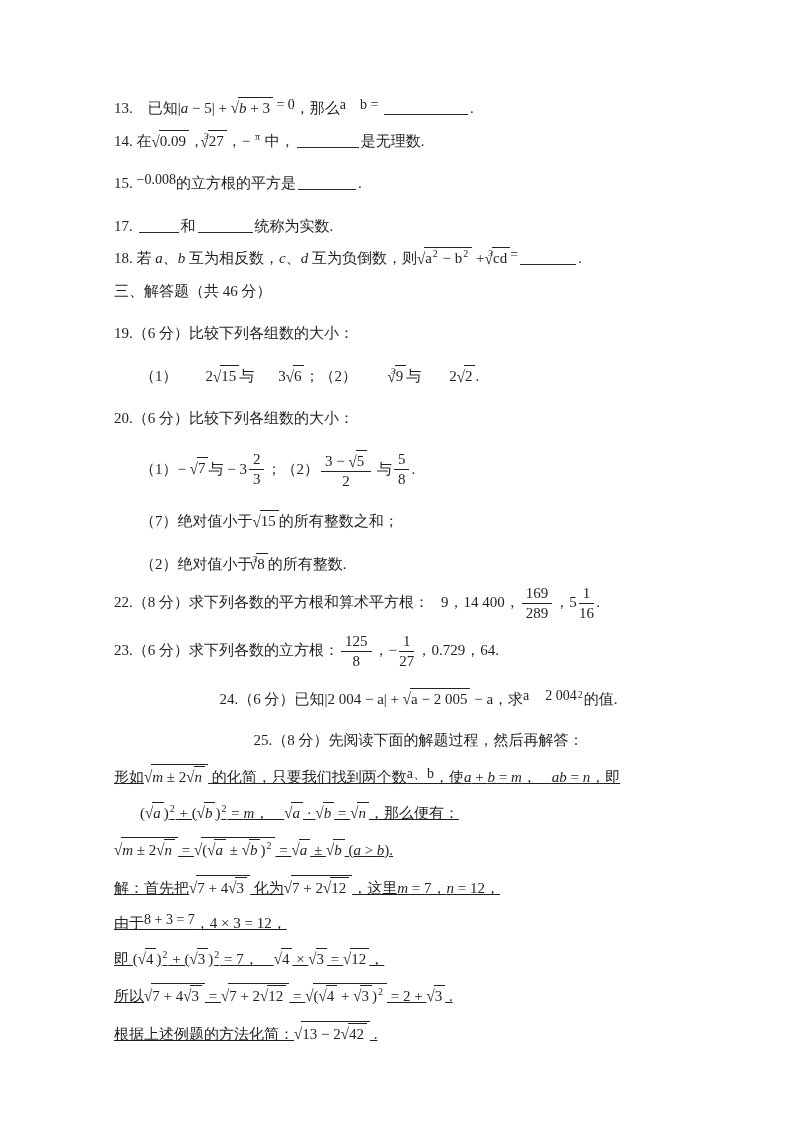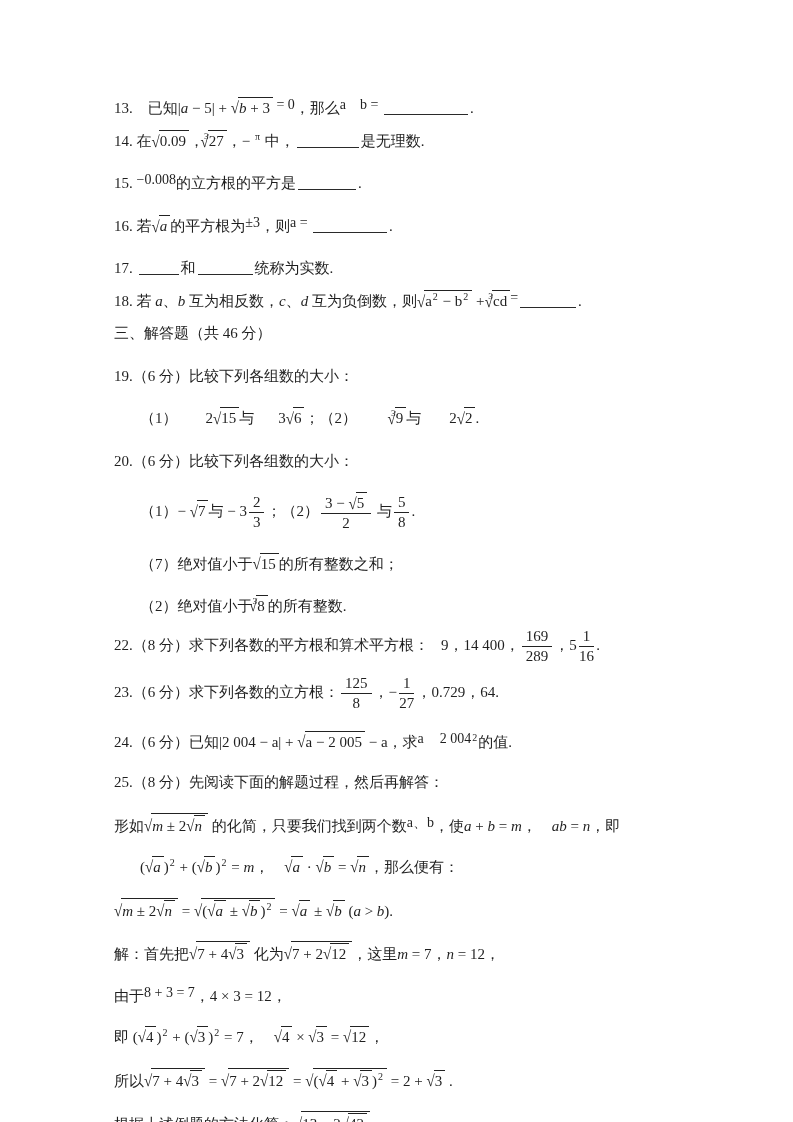--- a/index.html
+++ b/index.html
@@ -7,22 +7,22 @@
     width:793px;height:1122px;overflow:hidden;
     background:#ffffff;color:#1f1f1f;
     font-family:"Liberation Serif","DejaVu Serif",serif;
   }
   .page{padding:97px 70px 0 114px;font-size:15px;line-height:1.5;}
   .ln{white-space:nowrap;}
   .ind{padding-left:26px;}
   .gap-0{margin-top:0;}
   .gap-s{margin-top:20px;}
   .gap-m{margin-top:10px;}
-  .gap-l{margin-top:18px;}
-  .gap-xl{margin-top:19px;}
+  .gap-l{margin-top:18px;text-align:center;}
+  .gap-xl{margin-top:13px;text-decoration:underline;}
   .tx{}
   .it{font-style:italic;}
   .rz{position:relative;top:-4px;font-size:14px;}
   .sup{font-size:10px;position:relative;top:-6px;line-height:0;margin:0 1px;}
   .bl{display:inline-block;border-bottom:1px solid #2a2a2a;height:14px;margin:0 2px -2px 2px;}
   .spc{display:inline-block;}
   .sq{display:inline-block;white-space:nowrap;line-height:1.2;}
   .rs{display:inline-block;transform:scaleY(1.1);margin-right:-1px;}
   .rd{display:inline-block;border-top:1.2px solid #222;padding:1px 3px 0 1px;line-height:1.2;}
   .ri{font-size:9px;position:relative;top:-7px;margin-right:-8px;display:inline-block;z-index:2;}
@@ -31,21 +31,20 @@
   .fr .den{display:block;padding-top:1px;}
 </style>
 </head>
 <body style="background: rgb(255, 255, 255); color: rgb(31, 31, 31);">
 
 <div class="page">
   <div>
       <div class="ln gap-0"><span class="tx">13.　已知|</span><span class="it">a</span><span class="tx"> − 5| + </span><span class="sq"><span class="rs">√</span><span class="rd"><span class="it">b</span><span class="tx"> + 3</span></span></span><span class="rz"> = 0</span><span class="tx">，那么</span><span class="rz">a　b = </span><span class="bl" style="width: 84px;"></span><span class="tx">.</span></div>
       <div class="ln gap-m"><span class="tx">14. 在</span><span class="sq"><span class="rs">√</span><span class="rd"><span class="tx">0.09</span></span></span><span class="tx">，</span><span class="sq"><span class="ri">3</span><span class="rs">√</span><span class="rd"><span class="tx">27</span></span></span><span class="tx">，− </span><span class="sup">π</span><span class="tx"> 中，</span><span class="bl" style="width: 62px;"></span><span class="tx">是无理数.</span></div>
       <div class="ln gap-s"><span class="tx">15. </span><span class="rz">−0.008</span><span class="tx">的立方根的平方是</span><span class="bl" style="width: 58px;"></span><span class="tx">.</span></div>
-      <div class="ln gap-s"><span class="tx">16. 若</span><span class="sq"><span class="rs">√</span><span class="rd"><span class="it">a</span></span></span><span class="tx">的平方根为</span><span class="rz">±3</span><span class="tx">，则</span><span class="rz">a = </span><span class="bl" style="width: 74px;"></span><span class="tx">.</span></div>
       <div class="ln gap-s"><span class="tx">17. </span><span class="bl" style="width: 40px;"></span><span class="tx">和</span><span class="bl" style="width: 55px;"></span><span class="tx">统称为实数.</span></div>
       <div class="ln gap-m"><span class="tx">18. 若 </span><span class="it">a</span><span class="tx">、</span><span class="it">b</span><span class="tx"> 互为相反数，</span><span class="it">c</span><span class="tx">、</span><span class="it">d</span><span class="tx"> 互为负倒数，则</span><span class="sq"><span class="rs">√</span><span class="rd"><span class="tx">a</span><span class="sup">2</span><span class="tx"> − b</span><span class="sup">2</span></span></span><span class="tx"> + </span><span class="sq"><span class="ri">3</span><span class="rs">√</span><span class="rd"><span class="tx">cd</span></span></span><span class="rz">=</span><span class="bl" style="width: 56px;"></span><span class="tx">.</span></div>
       <div class="ln gap-m"><span class="tx">三、解答题（共 46 分）</span></div>
       <div class="ln gap-s"><span class="tx">19.（6 分）比较下列各组数的大小：</span></div>
       <div class="ln gap-s ind"><span class="tx">（1）</span><span class="spc" style="width: 28px;"></span><span class="tx">2</span><span class="sq"><span class="rs">√</span><span class="rd"><span class="tx">15</span></span></span><span class="tx">与</span><span class="spc" style="width: 24px;"></span><span class="tx">3</span><span class="sq"><span class="rs">√</span><span class="rd"><span class="tx">6</span></span></span><span class="tx">；（2）</span><span class="spc" style="width: 34px;"></span><span class="sq"><span class="ri">3</span><span class="rs">√</span><span class="rd"><span class="tx">9</span></span></span><span class="tx">与</span><span class="spc" style="width: 28px;"></span><span class="tx">2</span><span class="sq"><span class="rs">√</span><span class="rd"><span class="tx">2</span></span></span><span class="tx">.</span></div>
       <div class="ln gap-s"><span class="tx">20.（6 分）比较下列各组数的大小：</span></div>
       <div class="ln gap-s ind"><span class="tx">（1）− </span><span class="sq"><span class="rs">√</span><span class="rd"><span class="tx">7</span></span></span><span class="tx">与 − 3</span><span class="fr"><span class="num"><span class="tx">2</span></span><span class="den"><span class="tx">3</span></span></span><span class="tx">；（2）</span><span class="fr"><span class="num"><span class="tx">3 − </span><span class="sq"><span class="rs">√</span><span class="rd"><span class="tx">5</span></span></span></span><span class="den"><span class="tx">2</span></span></span><span class="tx"> 与</span><span class="fr"><span class="num"><span class="tx">5</span></span><span class="den"><span class="tx">8</span></span></span><span class="tx">.</span></div>
       <div class="ln gap-s ind"><span class="tx">（7）绝对值小于</span><span class="sq"><span class="rs">√</span><span class="rd"><span class="tx">15</span></span></span><span class="tx">的所有整数之和；</span></div>
       <div class="ln gap-s ind"><span class="tx">（2）绝对值小于</span><span class="sq"><span class="ri">3</span><span class="rs">√</span><span class="rd"><span class="tx">8</span></span></span><span class="tx">的所有整数.</span></div>
       <div class="ln gap-m"><span class="tx">22.（8 分）求下列各数的平方根和算术平方根：</span><span class="spc" style="width: 12px;"></span><span class="tx">9，14 400，</span><span class="fr"><span class="num"><span class="tx">169</span></span><span class="den"><span class="tx">289</span></span></span><span class="tx">，5</span><span class="fr"><span class="num"><span class="tx">1</span></span><span class="den"><span class="tx">16</span></span></span><span class="tx">.</span></div>

